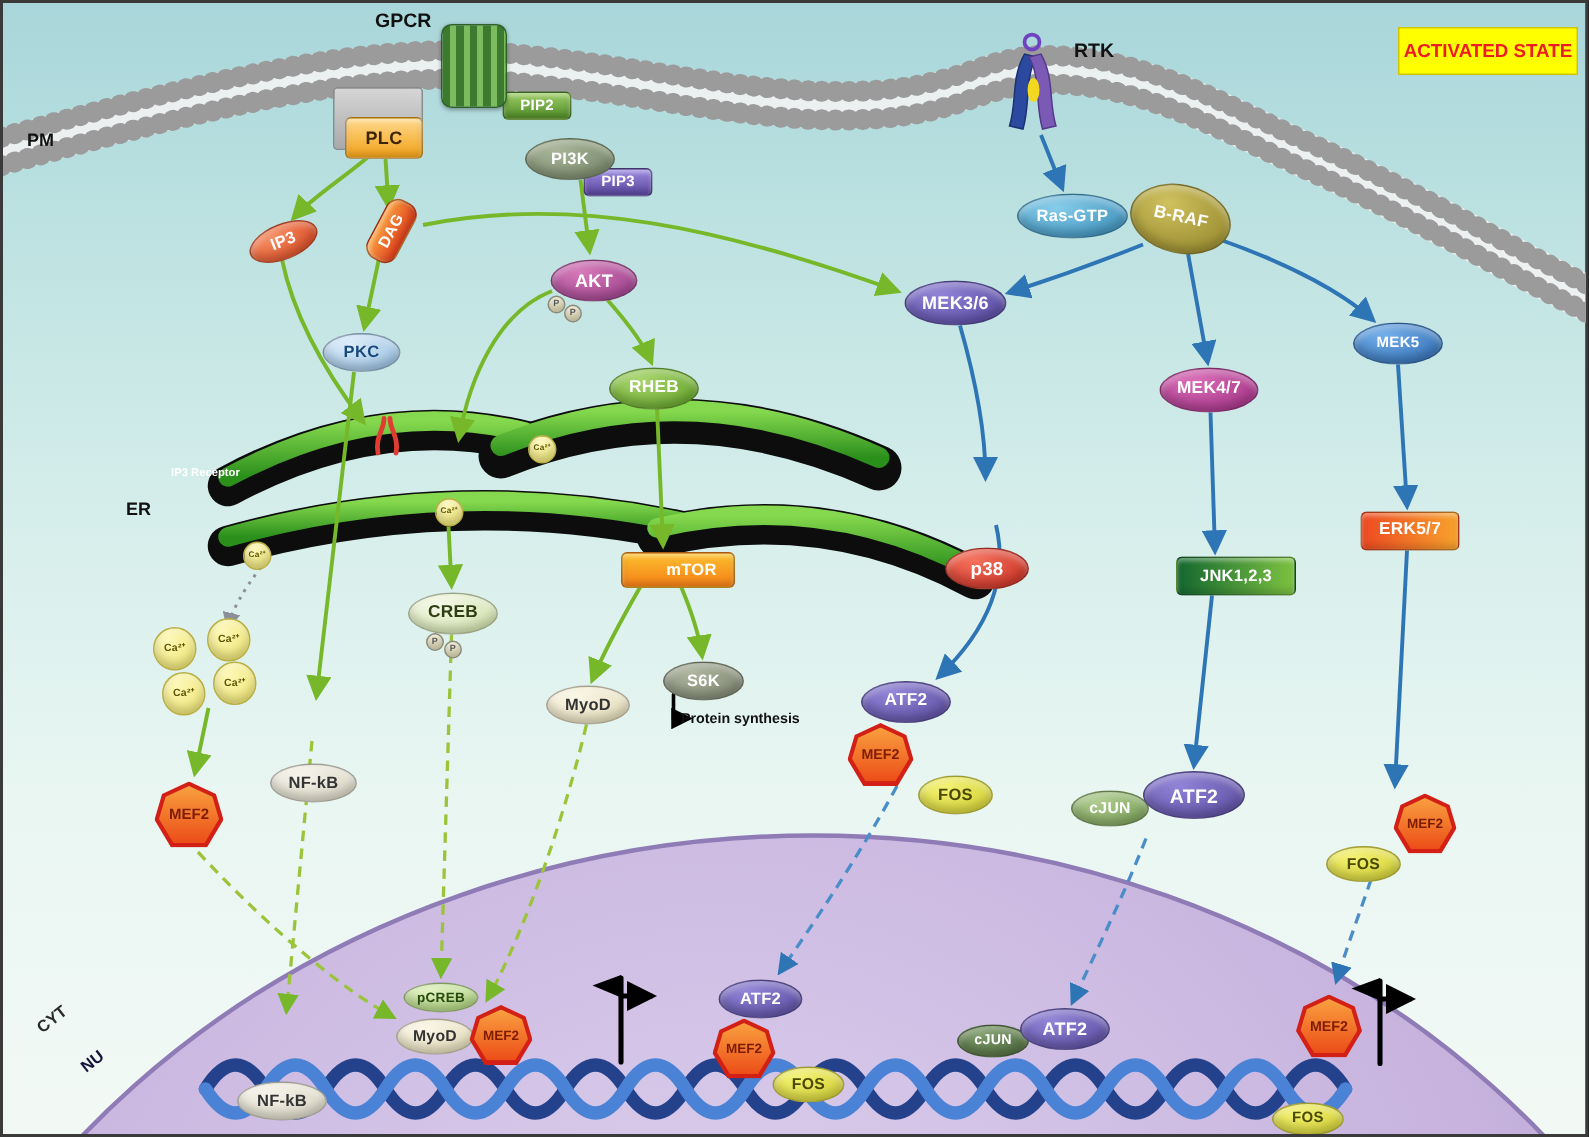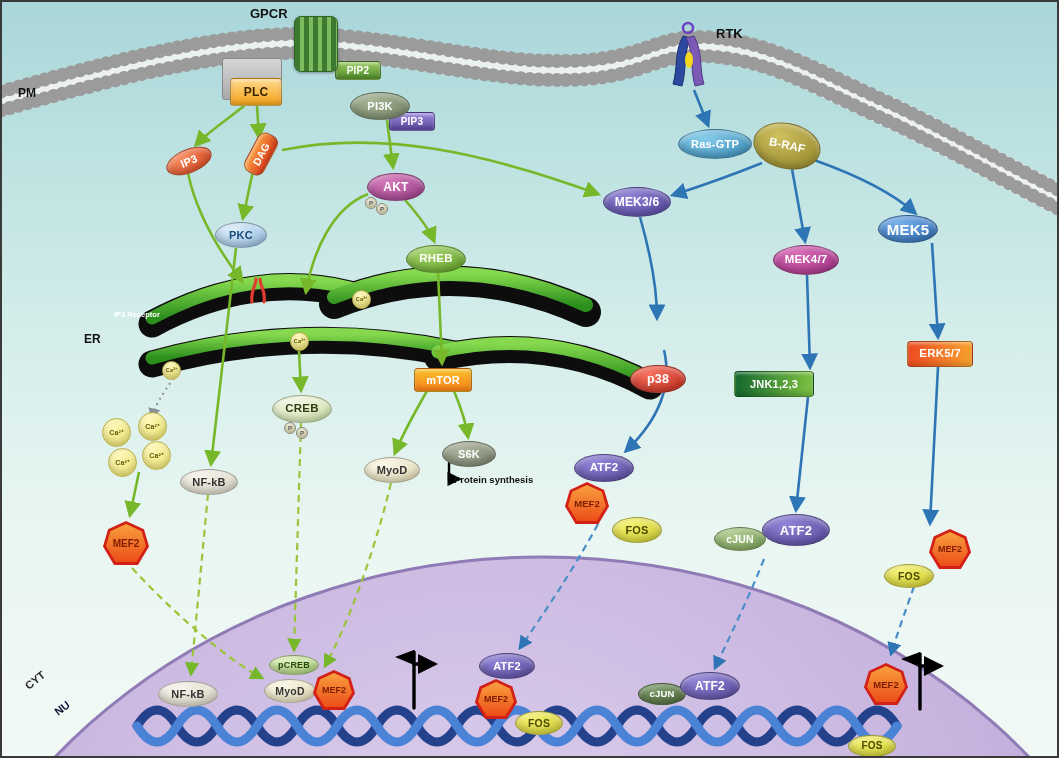--- a/index.html
+++ b/index.html
@@ -15,25 +15,25 @@
   
   .pal-plc{background:linear-gradient(180deg,#ffd98e,#f2a117);color:#3c2400;text-align:right;}
   .pal-pip2{background:linear-gradient(180deg,#9ccc65,#4f8c28);color:#fff;}
   .pal-pip3{background:linear-gradient(180deg,#9b8ae0,#5a479e);color:#fff;margin-top:48px;}
   .pal-pi3k{background:radial-gradient(ellipse at 35% 30%,#a7b497,#6f8062);color:#fff;}
   .pal-ip3{background:radial-gradient(ellipse at 35% 30%,#f58a5e,#d8441e);color:#fff;}
   .pal-dag{background:linear-gradient(180deg,#f9a03f,#df3f1d);color:#fff;}
   .pal-pkc{background:radial-gradient(ellipse at 35% 30%,#ddeefa,#8cb6dc);color:#16497c;}
   .pal-akt{background:radial-gradient(ellipse at 35% 30%,#d678b8,#943a86);color:#fff;}
   .pal-rheb{background:radial-gradient(ellipse at 35% 30%,#a8d56c,#5a9c20);color:#fff;}
-  .pal-mtor{background:linear-gradient(180deg,#fbc02d,#f57f17);color:#fff;}
+  .pal-mtor{background:linear-gradient(180deg,#fbc02d,#f57f17);color:#fff;padding-left:18px;}
   .pal-s6k{background:radial-gradient(ellipse at 35% 30%,#adb49e,#767d69);color:#fff;}
   .pal-myod{background:radial-gradient(ellipse at 35% 30%,#fcf8e8,#ddd4ae);color:#333;}
   .pal-creb{background:radial-gradient(ellipse at 35% 30%,#f6f9ea,#c8dc9e);color:#2f3d12;}
-  .pal-nfkb{background:radial-gradient(ellipse at 35% 30%,#f6f4ea,#d3cfbe);color:#333;}
+  .pal-nfkb{background:radial-gradient(ellipse at 35% 30%,#f6f4ea,#d3cfbe);color:#333;margin-top:40px;}
   .pal-ca{background:radial-gradient(circle at 35% 30%,#fdf8b8,#ece268);color:#5d5600;border:1px solid #b9af45;}
   .pal-p{background:radial-gradient(circle at 35% 30%,#f8f4d8,#d9d2a8);color:#555;border:1px solid #8a8a7a;}
   .pal-ras{background:radial-gradient(ellipse at 35% 30%,#86cdea,#3487b4);color:#fff;}
   .pal-braf{background:radial-gradient(ellipse at 35% 30%,#cfc15e,#8d8026);color:#fff;}
   .pal-mek36{background:radial-gradient(ellipse at 35% 30%,#9083d6,#4f4198);color:#fff;}
   .pal-p38{background:radial-gradient(ellipse at 35% 30%,#f5705c,#c1281c);color:#fff;margin-top:43px;}
   .pal-mek47{background:radial-gradient(ellipse at 35% 30%,#d96cb6,#9c2a80);color:#fff;}
   .pal-jnk{background:linear-gradient(90deg,#14672f,#7dc242);color:#fff;}
   .pal-mek5{background:radial-gradient(ellipse at 35% 30%,#72aeea,#2a66ac);color:#fff;}
   .pal-erk{background:linear-gradient(90deg,#ee4a22,#f7a22c);color:#fff;}
@@ -184,20 +184,21 @@
 
   <div class="lab" style="left:16px;top:84px;font-size:12px">PM</div>
   <div class="lab" style="left:82px;top:330px;font-size:12px">ER</div>
   <div class="lab" style="left:112px;top:308px;font-size:7.5px;color:#fff">IP3 Receptor</div>
   <div class="lab" style="left:22px;top:672px;font-size:11px;transform:rotate(-38deg);color:#2a2a2a">CYT</div>
   <div class="lab" style="left:52px;top:700px;font-size:11px;transform:rotate(-38deg);color:#14143a">NU</div>
   <div class="lab" style="left:248px;top:4px;font-size:13px">GPCR</div>
   <div class="lab" style="left:714px;top:24px;font-size:13px">RTK</div>
   <div class="lab" style="left:452px;top:472px;font-size:9.5px">Protein synthesis</div>
 
+  <div class="badge" style="left:930px;top:16px;width:118px;height:30px;font-size:12.5px;color:#ed1c24">ACTIVATED STATE</div>
 
   <div class="graybox" style="left:220px;top:56px;width:58px;height:40px"></div>
   <div class="gpcr-bars" style="left:292px;top:14px;width:42px;height:54px"></div>
 
   <div class="node rect pal-plc" style="left:228px;top:76px;width:50px;height:26px;font-size:12px">PLC</div>
   <div class="node rect pal-pip2" style="left:333px;top:59px;width:44px;height:17px;font-size:10px">PIP2</div>
   <div class="node rect pal-pip3" style="left:387px;top:62px;width:44px;height:17px;font-size:10px">PIP3</div>
   <div class="node el pal-pi3k" style="left:348px;top:90px;width:58px;height:26px;font-size:11px">PI3K</div>
 
   <div class="node el pal-ip3" style="left:163px;top:147px;width:46px;height:22px;font-size:11px;transform:rotate(-22deg)">IP3</div>
@@ -227,22 +228,22 @@
     <i class="rim"></i>
       <i class="fill"></i>
       <span>MEF2</span>
   </div>
 
   <div class="node el pal-ras" style="left:676px;top:127px;width:72px;height:28px;font-size:11px">Ras-GTP</div>
   <div class="node el pal-braf" style="left:751px;top:121px;width:66px;height:44px;font-size:11.5px;transform:rotate(12deg)">B-RAF</div>
   <div class="node el pal-mek36" style="left:601px;top:185px;width:66px;height:28px;font-size:12px">MEK3/6</div>
   <div class="node el pal-p38" style="left:628px;top:320px;width:54px;height:26px;font-size:12.5px">p38</div>
   <div class="node el pal-mek47" style="left:771px;top:243px;width:64px;height:28px;font-size:11.5px">MEK4/7</div>
-  <div class="node rect pal-jnk" style="left:732px;top:369px;width:78px;height:24px;font-size:11px">JNK1,2,3</div>
-  <div class="node el pal-mek5" style="left:876px;top:213px;width:58px;height:26px;font-size:15px">MEK5</div>
+  <div class="node rect pal-jnk" style="left:782px;top:369px;width:78px;height:24px;font-size:11px">JNK1,2,3</div>
+  <div class="node el pal-mek5" style="left:900px;top:213px;width:58px;height:26px;font-size:10px">MEK5</div>
   <div class="node rect pal-erk" style="left:905px;top:339px;width:64px;height:24px;font-size:11.5px">ERK5/7</div>
 
   <div class="node el pal-atf2" style="left:572px;top:452px;width:58px;height:26px;font-size:11.5px">ATF2</div>
   <div class="node el pal-fos" style="left:610px;top:479px;width:48px;height:24px;font-size:11px">FOS</div>
   <div class="hep" style="left:563px;top:480px;width:44px;height:42px;font-size:9.5px">
     <i class="rim"></i>
       <i class="fill"></i>
       <span>MEF2</span>
   </div>
 

